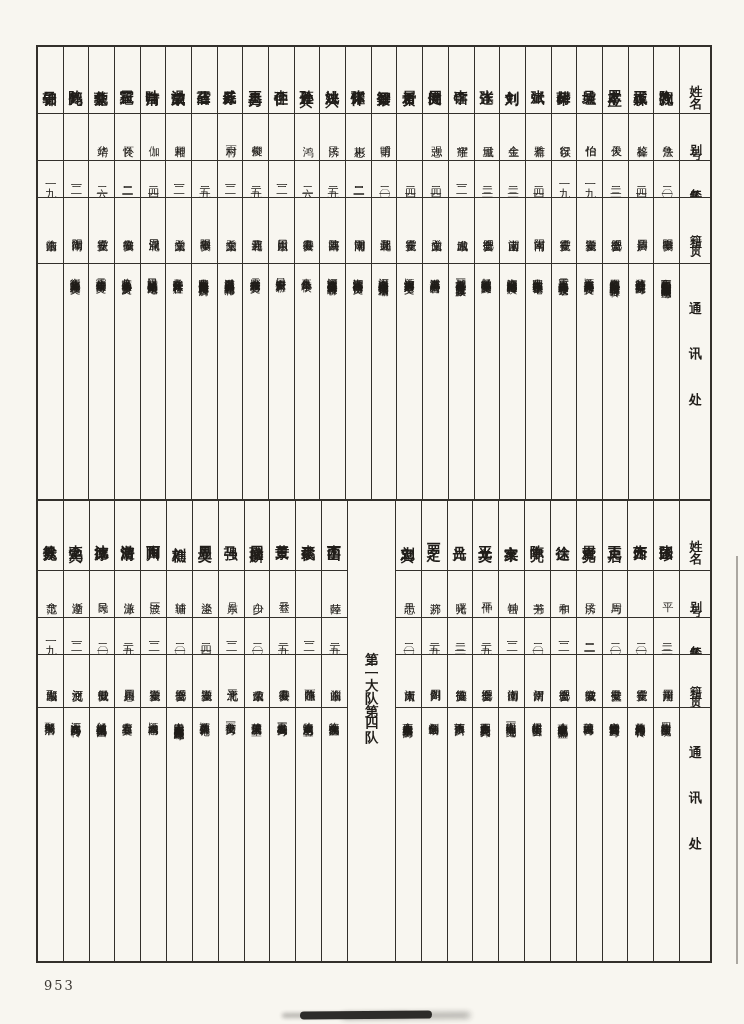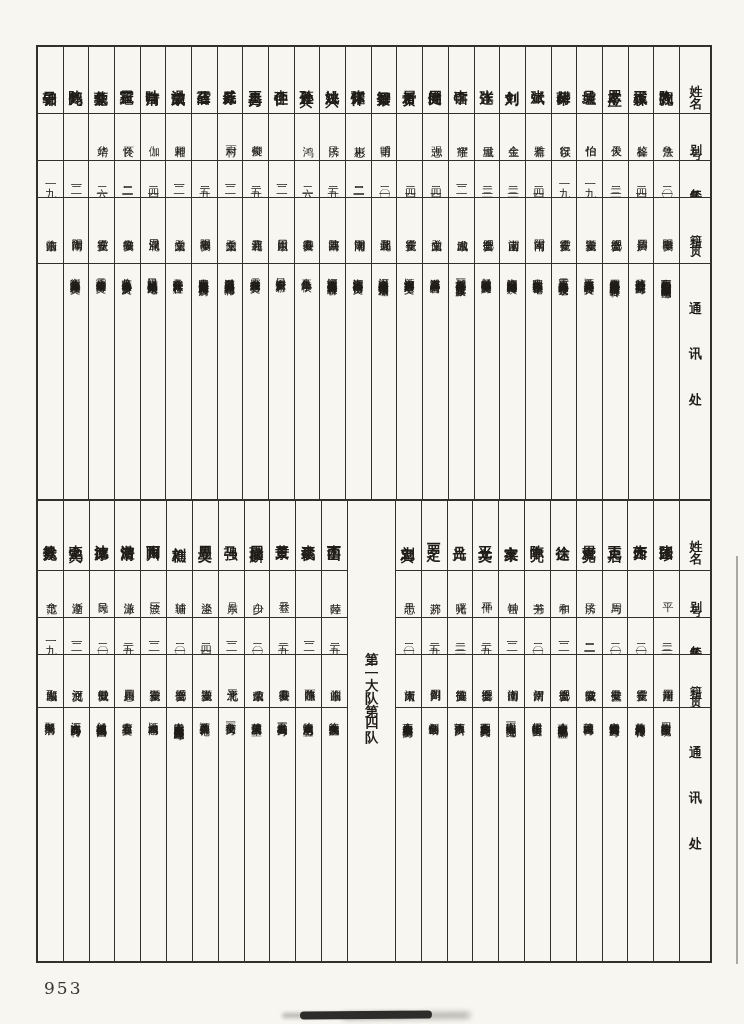--- a/index.html
+++ b/index.html
@@ -94,21 +94,21 @@
   .divider-col .cell{
     flex:1 1 auto;
     align-items:flex-start;
     padding-top:140px;
     font-size:13.5px; font-weight:bold;
   }
   .divider-col .vtext{ letter-spacing:13px; }
 
   .page-number{
     position:absolute; left:44px; top:978px;
-    font-size:17px; letter-spacing:2px; color:#3a3631;
+    font-size:13px; letter-spacing:2px; color:#3a3631;
   }
   .scan-smudge{
     position:absolute; left:300px; top:1011px; width:132px; height:8px;
     background:#181715; border-radius:4px; opacity:.9;
     transform:rotate(-.4deg);
     box-shadow:40px 1px 6px -2px rgba(24,23,21,.55), -20px 0 4px -2px rgba(24,23,21,.4);
   }
   .scan-edge-line{
     position:absolute; left:736px; top:556px; width:2px; height:408px;
     background:#6b6660; opacity:.55;

